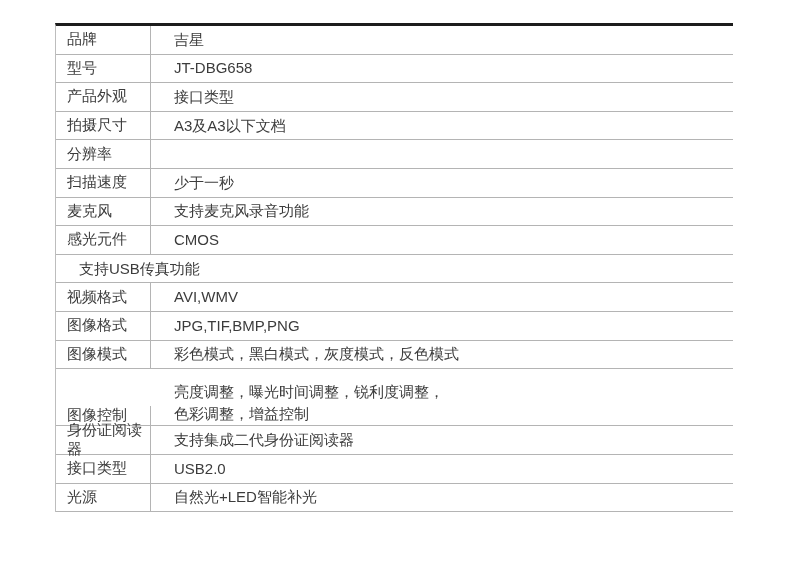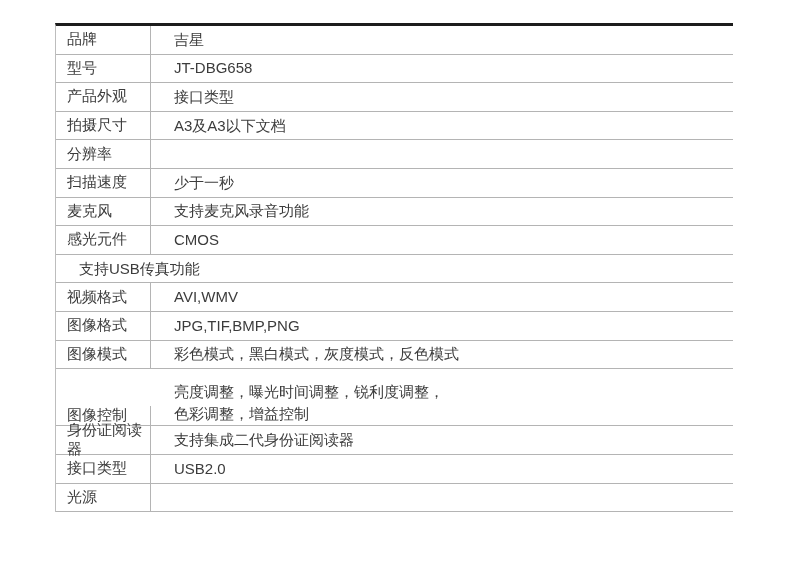--- a/index.html
+++ b/index.html
@@ -128,16 +128,17 @@
       <div class="cell value">支持集成二代身份证阅读器</div>
     </div>
 
     <div class="row">
       <div class="cell label">接口类型</div>
       <div class="cell value">USB2.0</div>
     </div>
 
     <div class="row">
       <div class="cell label">光源</div>
+      <div class="cell value">自然光+LED智能补光</div>
     </div>
 
   </div>
 </div>
 
 </body></html>

